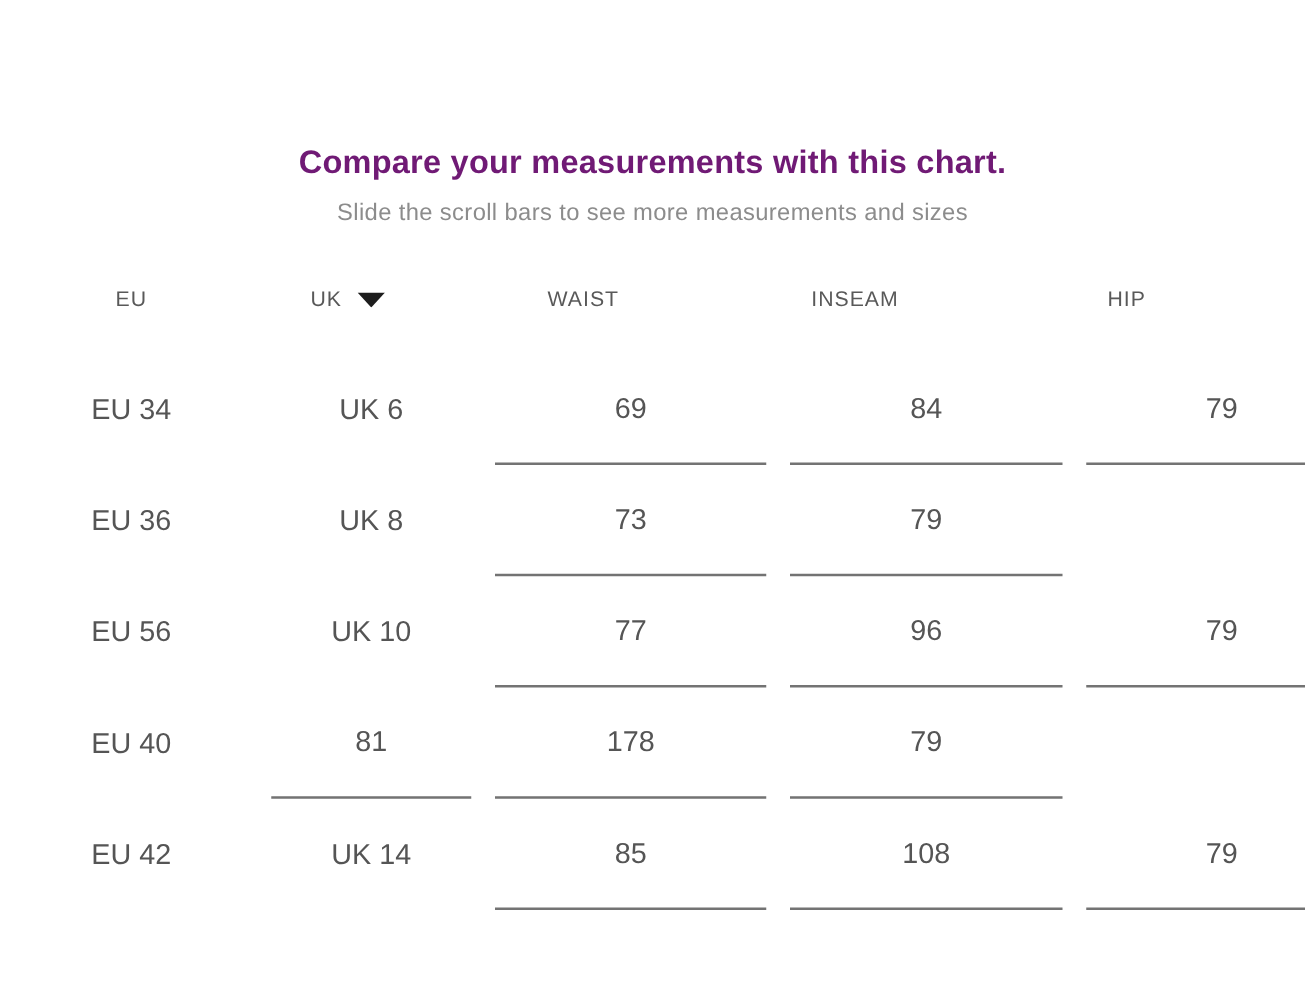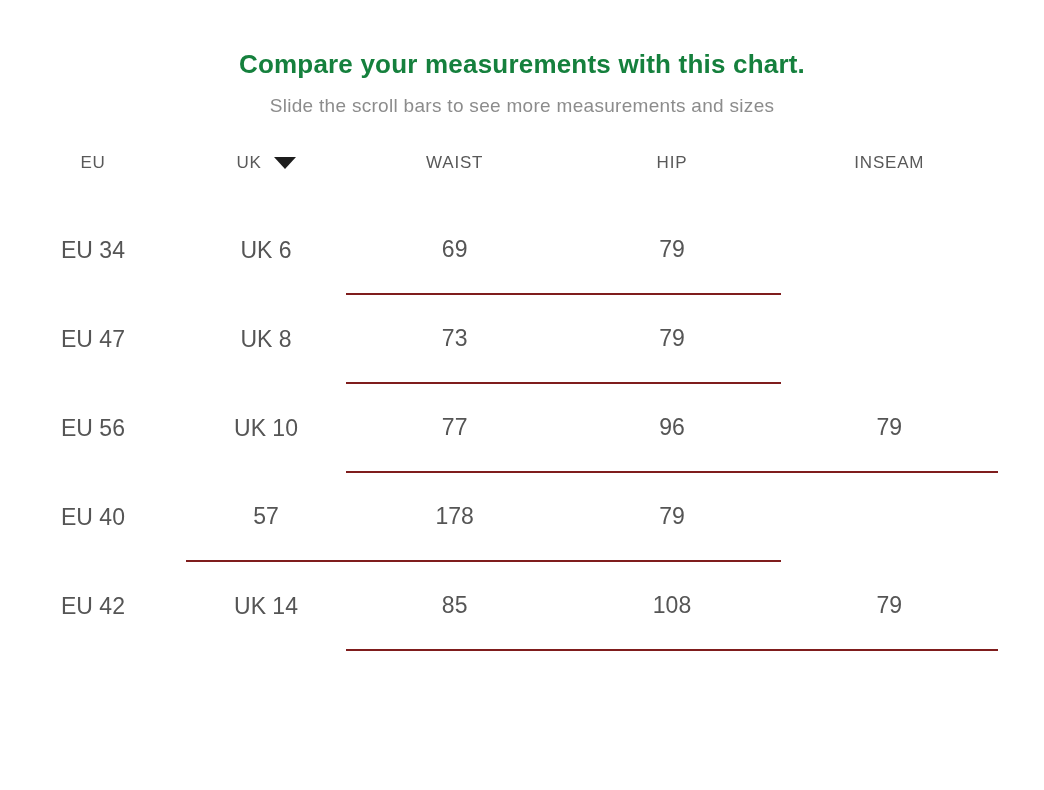--- a/index.html
+++ b/index.html
@@ -10,70 +10,71 @@
     background: #ffffff;
     overflow: hidden;
     font-family: "Liberation Sans", sans-serif;
   }
   .page {
     width: 1044px;
     height: 790px;
   }
   .page-title {
     margin: 0;
-    padding-top: 48px;
+    padding-top: 113px;
     text-align: center;
     font-size: 26px;
     line-height: 32px;
     font-weight: 700;
-    color: #15803d;
+    color: #701a75;
     letter-spacing: 0.2px;
   }
   .page-subtitle {
     margin: 12px 0 0 0;
     text-align: center;
     font-size: 19px;
     line-height: 28px;
     font-weight: 400;
     color: #8c8c8c;
     letter-spacing: 0.3px;
   }
   .size-table {
     width: 998px;
-    margin: 0;
+    margin: 12px;
   }
   .trow {
     display: grid;
     grid-template-columns: 186px 160px 217.33px 217.33px 217.34px;
     align-items: center;
   }
   .trow.header {
     height: 86px;
   }
   .trow.data {
     height: 89px;
+    gap: 19px;
   }
   .cell {
     text-align: center;
     color: #555555;
     font-size: 23px;
     font-weight: 300;
     height: 100%;
     display: flex;
     align-items: center;
     justify-content: center;
     box-sizing: border-box;
   }
   .header .cell {
     font-size: 17px;
     color: #595959;
     letter-spacing: 0.8px;
   }
   .trow.data .cell.m {
-    border-bottom: 2px solid #7f1d1d;
+    border-bottom: 2px solid #737373;
   }
   .uk-header-group {
     display: inline-flex;
     align-items: center;
     gap: 12px;
     cursor: pointer;
     text-align: center;
   }
   .arrow-icon {
     display: inline-block;
@@ -101,52 +102,53 @@
             <svg width="22" height="12" viewBox="0 0 22 12">
                 <polygon points="0,0 22,0 11,12" fill="#1d1d1d"></polygon>
               </svg>
           </span>
         </span>
       </div>
       <div class="cell m">
         <span>WAIST</span>
       </div>
       <div class="cell m">
-        <span>HIP</span>
+        <span>INSEAM</span>
       </div>
       <div class="cell m">
-        <span>INSEAM</span>
+        <span>HIP</span>
       </div>
     </div>
 
     <div class="trow data">
       <div class="cell">EU 34</div>
       <div class="cell">UK 6</div>
       <div class="cell m">69</div>
+      <div class="cell m">84</div>
       <div class="cell m">79</div>
     </div>
 
     <div class="trow data">
-      <div class="cell">EU 47</div>
+      <div class="cell">EU 36</div>
       <div class="cell">UK 8</div>
       <div class="cell m">73</div>
       <div class="cell m">79</div>
     </div>
 
     <div class="trow data">
       <div class="cell">EU 56</div>
       <div class="cell">UK 10</div>
       <div class="cell m">77</div>
       <div class="cell m">96</div>
       <div class="cell m">79</div>
     </div>
 
     <div class="trow data">
       <div class="cell">EU 40</div>
-      <div class="cell m">57</div>
+      <div class="cell m">81</div>
       <div class="cell m">178</div>
       <div class="cell m">79</div>
     </div>
 
     <div class="trow data">
       <div class="cell">EU 42</div>
       <div class="cell">UK 14</div>
       <div class="cell m">85</div>
       <div class="cell m">108</div>
       <div class="cell m">79</div>

